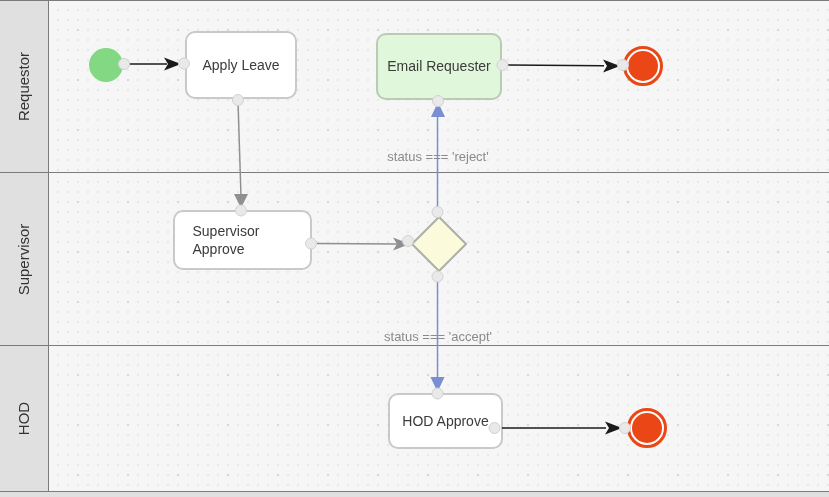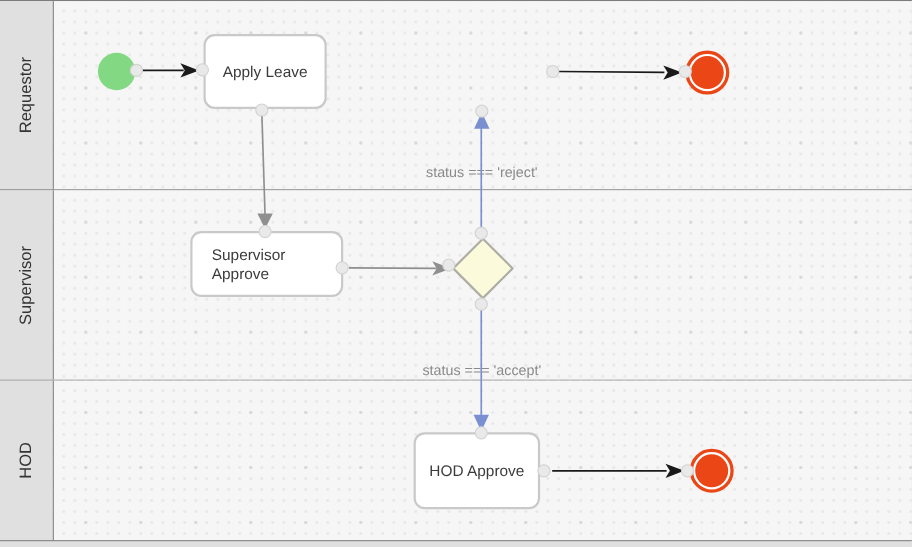--- a/index.html
+++ b/index.html
@@ -96,34 +96,37 @@
   </div>
 
   <div class="node-layer">
 
     <div class="start-event"></div>
 
     <div class="task" style="left:185px;top:31px;width:112px;height:68px;">
       <span class="task-label">Apply Leave</span>
     </div>
 
+    <div class="task task-email" style="left:376px;top:33px;width:126px;height:67px;">
+      <span class="task-label" style="max-width:120px;">Email Requester</span>
+    </div>
 
     <div class="end-event" style="left:623px;top:46px;">
       <div class="end-core"></div>
     </div>
 
     <div class="task" style="left:173px;top:210px;width:139px;height:60px;">
       <span class="task-label">Supervisor Approve</span>
     </div>
 
     <svg class="gateway-svg" viewBox="0 0 56 56">
       <polygon class="gateway-shape" points="28,1 55,28 28,55 1,28"></polygon>
     </svg>
 
-    <div class="task" style="left:376px;top:393px;width:115px;height:70px;">
+    <div class="task" style="left:388px;top:393px;width:115px;height:56px;">
       <span class="task-label">HOD Approve</span>
     </div>
 
     <div class="end-event" style="left:627px;top:408px;">
       <div class="end-core"></div>
     </div>
 
     <div class="edge-label" style="left:438px;top:156px;">status === 'reject'</div>
     <div class="edge-label" style="left:438px;top:336px;">status === 'accept'</div>
   </div>

